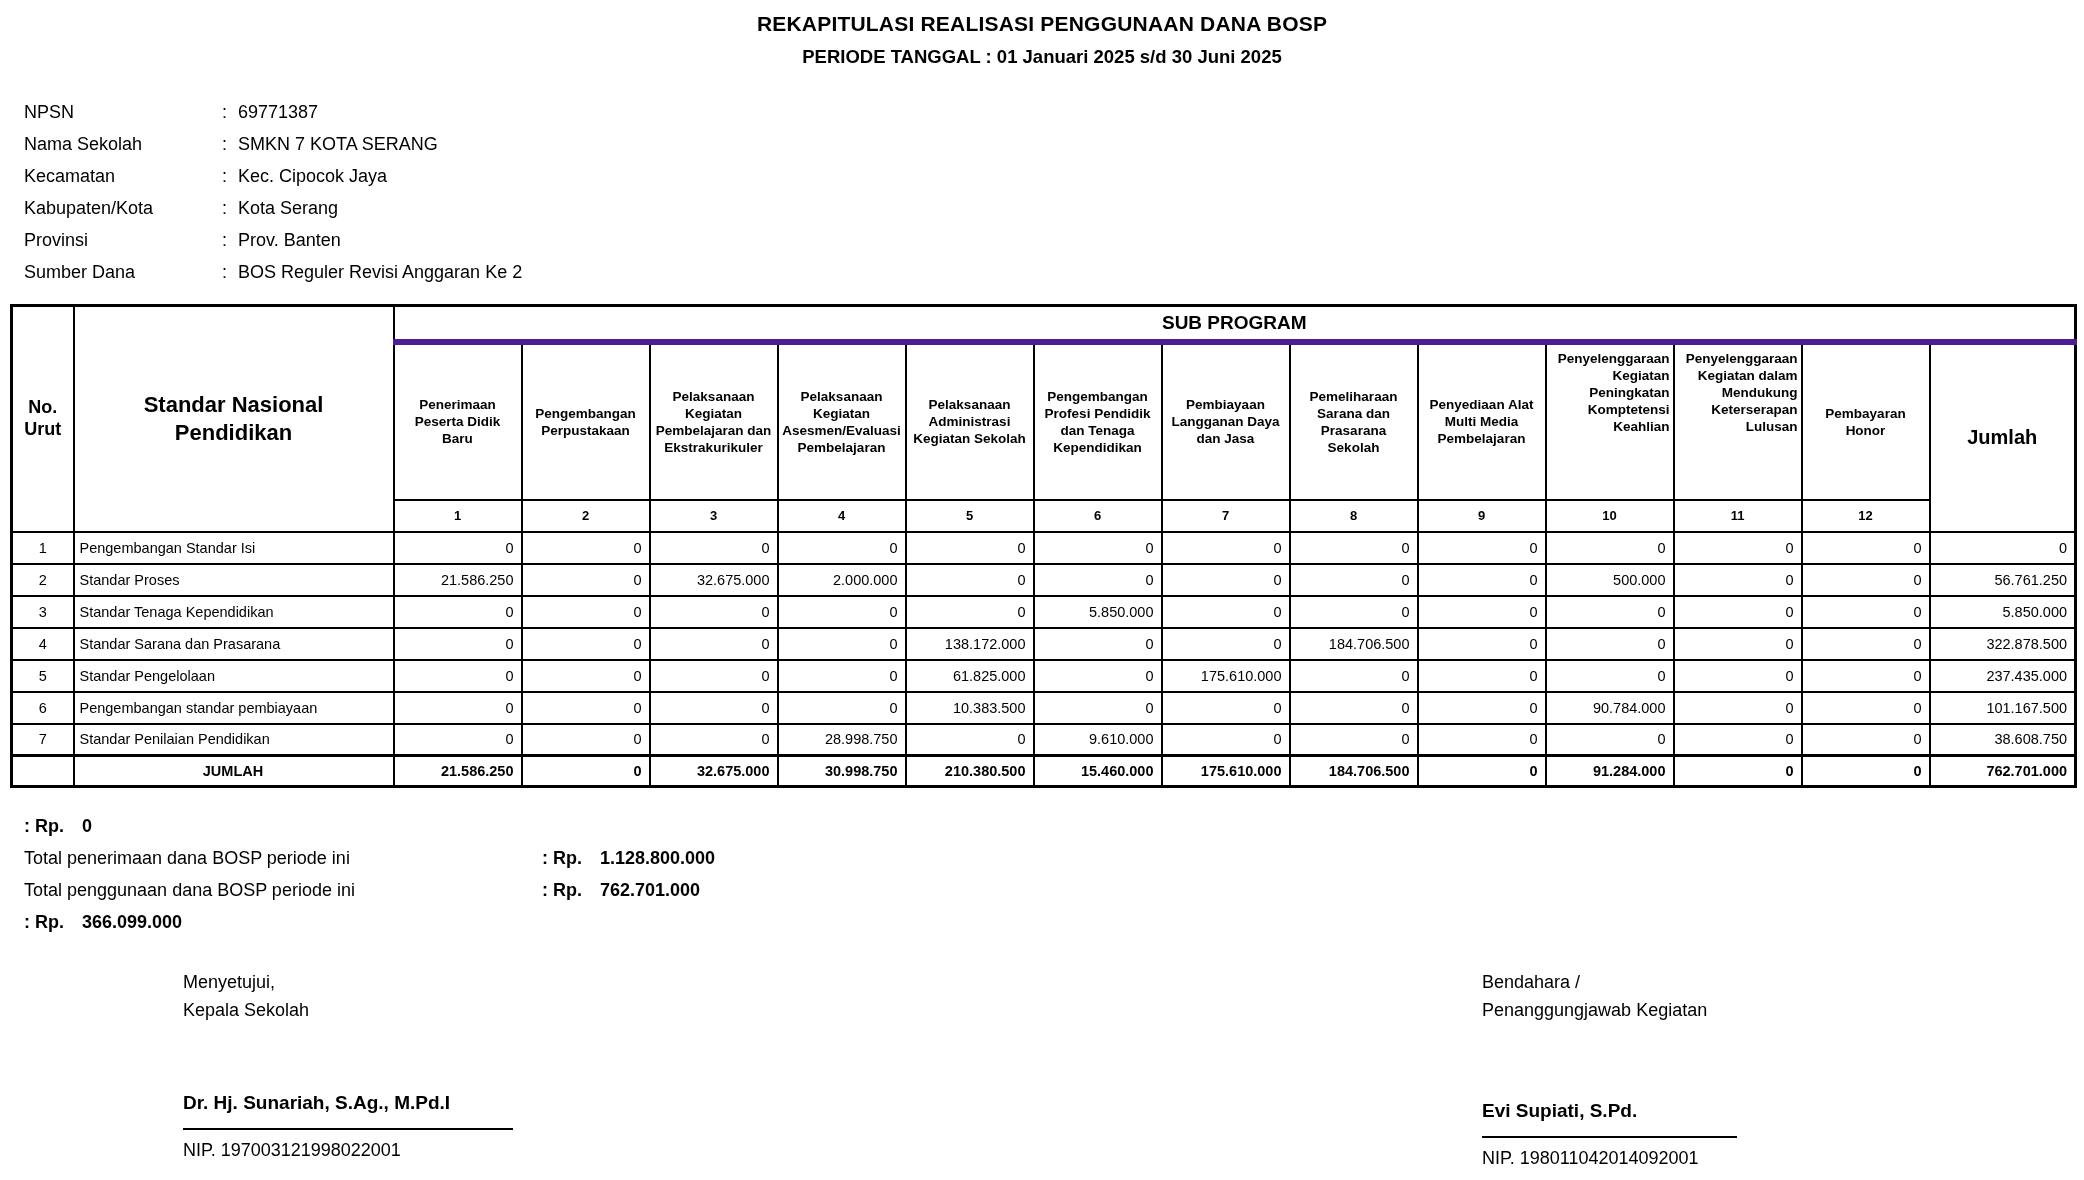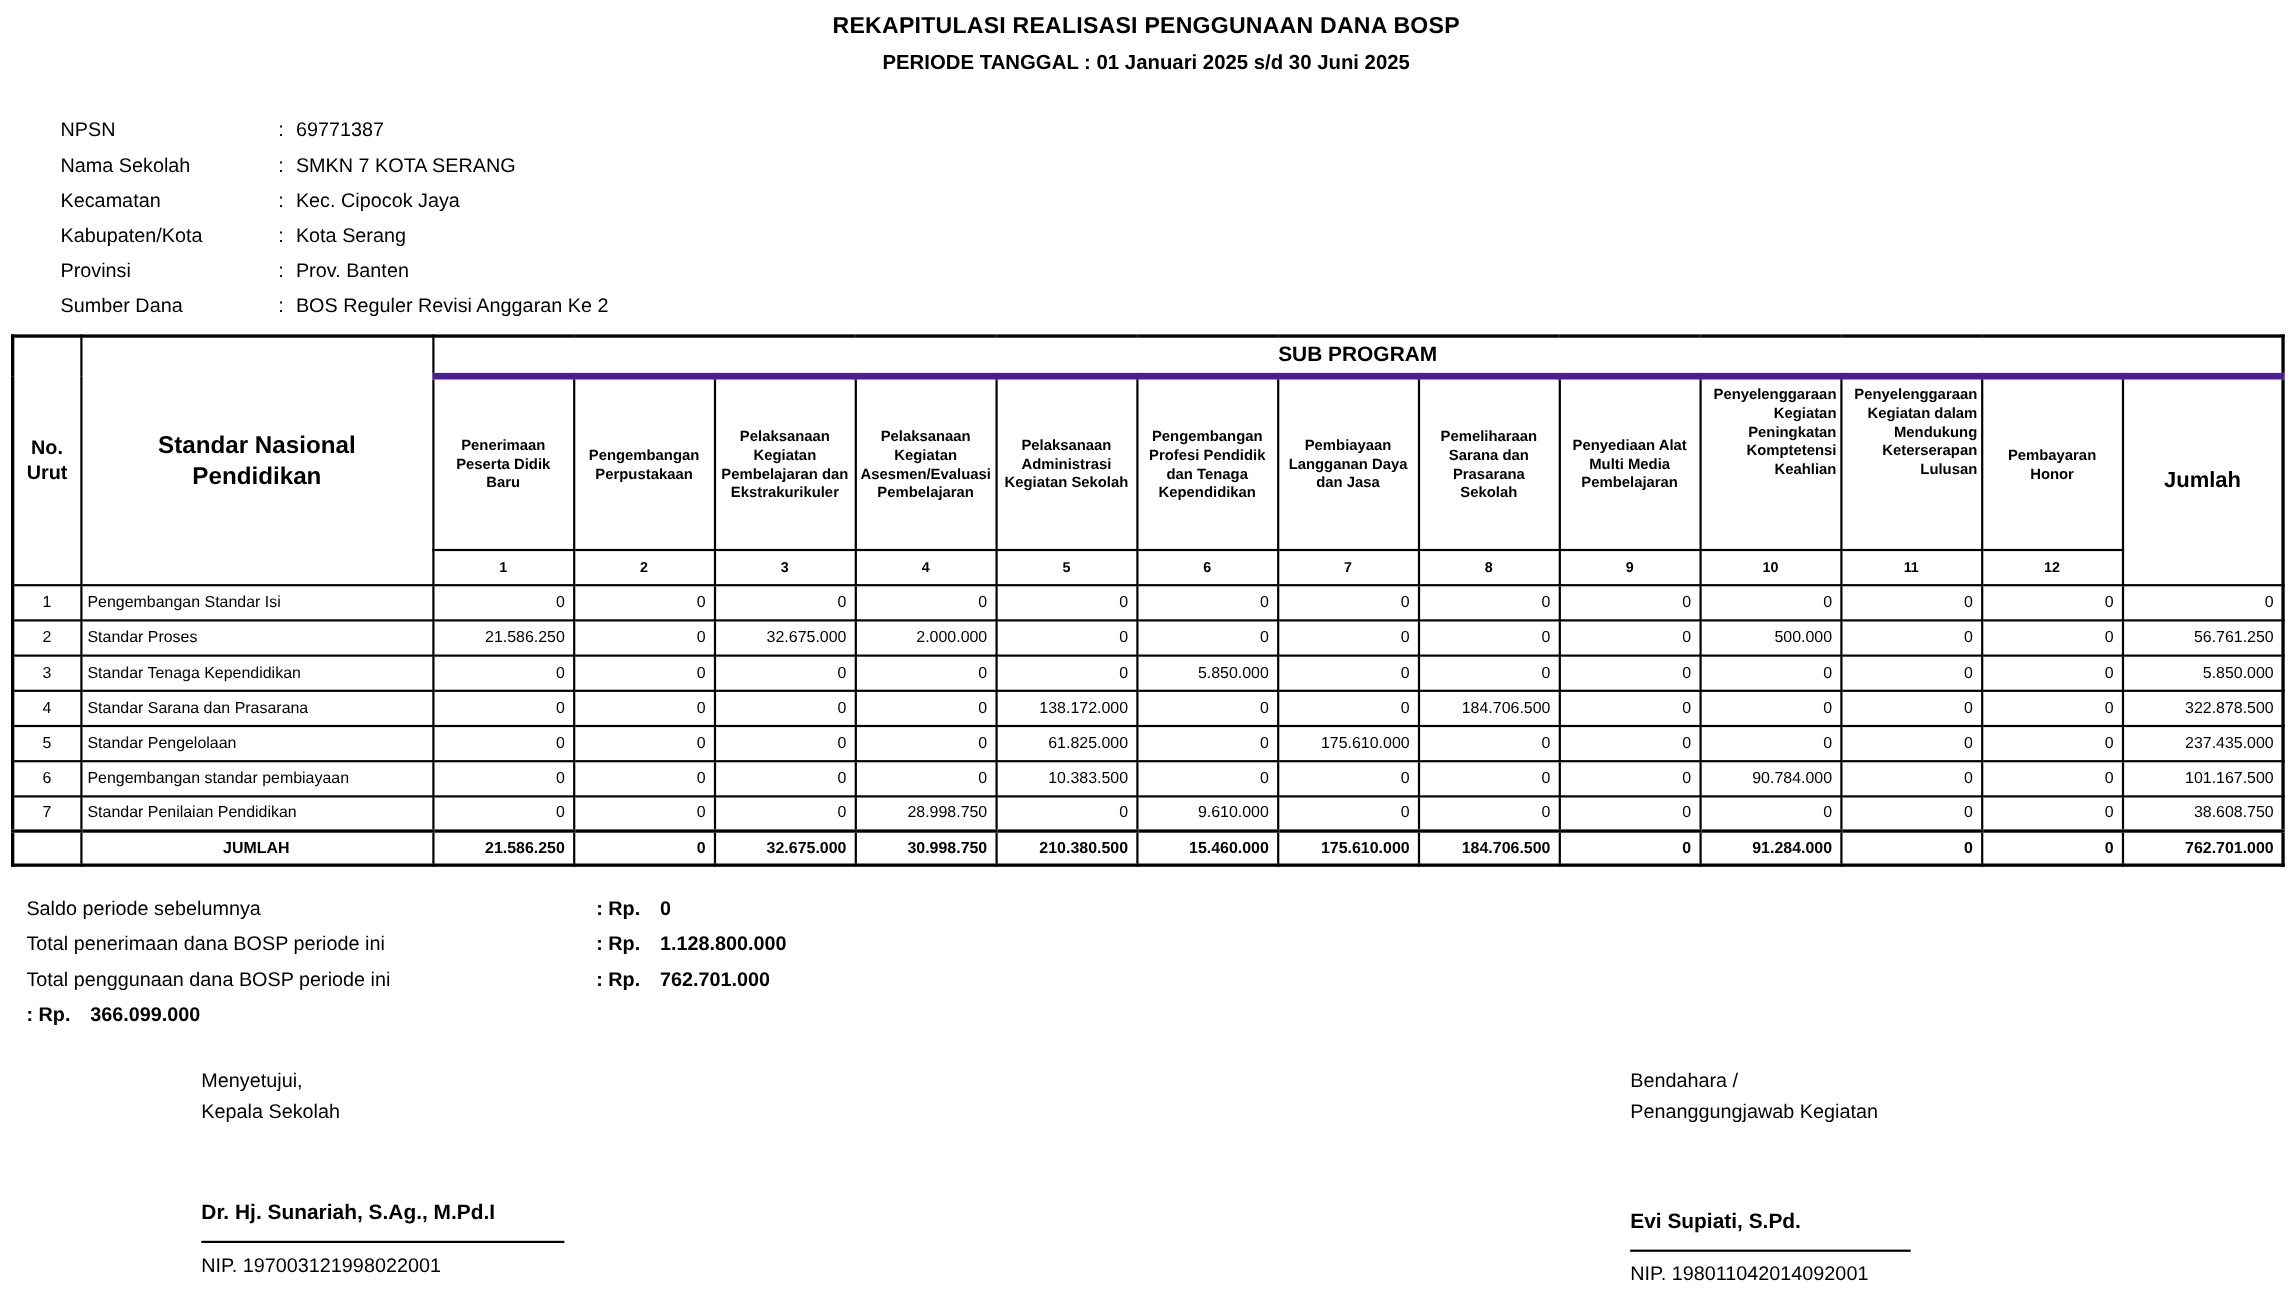--- a/index.html
+++ b/index.html
@@ -7,21 +7,21 @@
     position:relative;width:2084px;height:1180px;background:#ffffff;
     font-family:"Liberation Sans", sans-serif;color:#000000;overflow:hidden;
   }
   
   .title-block{position:absolute;left:10px;top:12px;width:2064px;text-align:center;}
   .title-1{font-size:21px;font-weight:bold;margin-bottom:10px;letter-spacing:.2px;}
   .title-2{font-size:18.5px;font-weight:bold;margin-bottom:24px;}
   .title-3{font-size:18.5px;font-weight:bold;}
   
   .info-block{position:absolute;left:24px;top:102px;font-size:18px;}
-  .info-row{height:32px;display:flex;align-items:center;margin-left:31px;}
+  .info-row{height:32px;display:flex;align-items:flex-start;}
   .info-label{display:inline-block;width:198px;}
   .info-colon{display:inline-block;width:16px;}
   .info-value{display:inline-block;}
   
   table.recap{
     position:absolute;left:10px;top:304px;width:2064px;
     border-collapse:collapse;table-layout:fixed;
     border:3px solid #000;
   }
   table.recap th,table.recap td{border:2px solid #000;overflow:hidden;}
@@ -294,21 +294,20 @@
           <td class="num">91.284.000</td>
           <td class="num">0</td>
           <td class="num">0</td>
           <td class="num">762.701.000</td>
         </tr>
       </tbody>
   </table>
 
   <div class="summary-block" id="summary-block">
       <div class="sum-row">
-        <span class="sum-label">Saldo periode sebelumnya</span>
         <span class="sum-rp">: Rp.</span>
         <span class="sum-value">0</span>
       </div>
       <div class="sum-row">
         <span class="sum-label">Total penerimaan dana BOSP periode ini</span>
         <span class="sum-rp">: Rp.</span>
         <span class="sum-value">1.128.800.000</span>
       </div>
       <div class="sum-row">
         <span class="sum-label">Total penggunaan dana BOSP periode ini</span>

